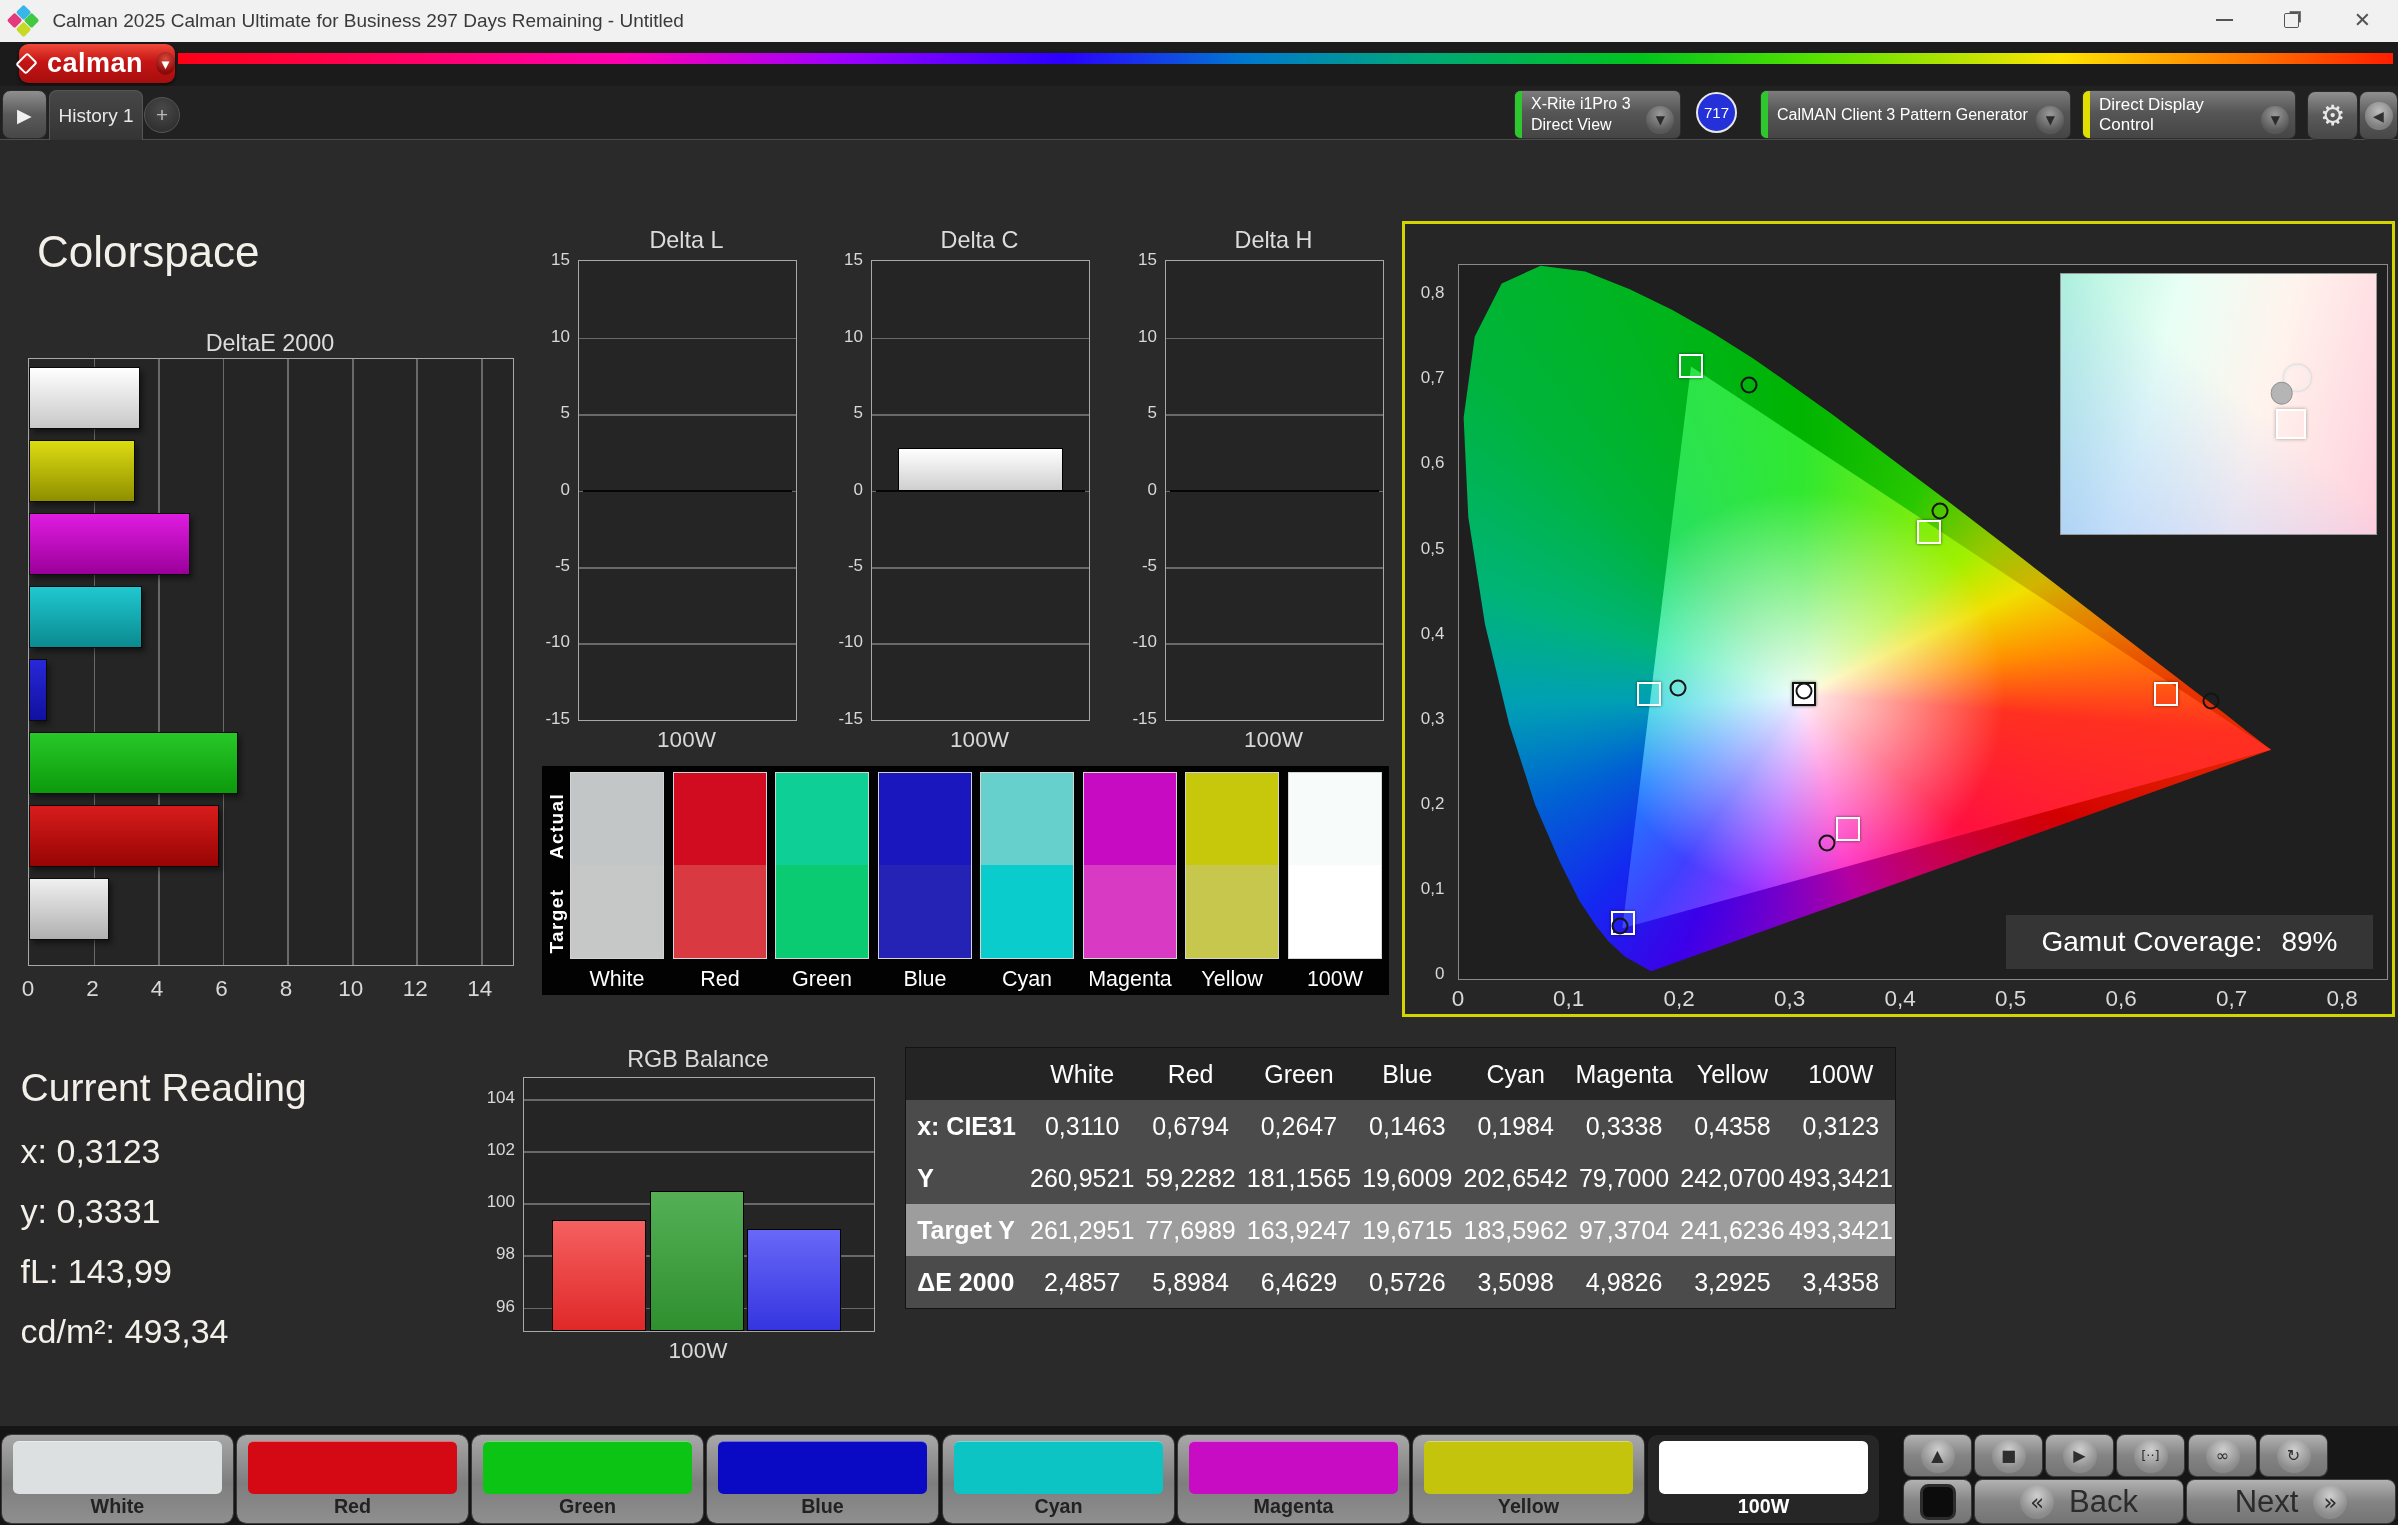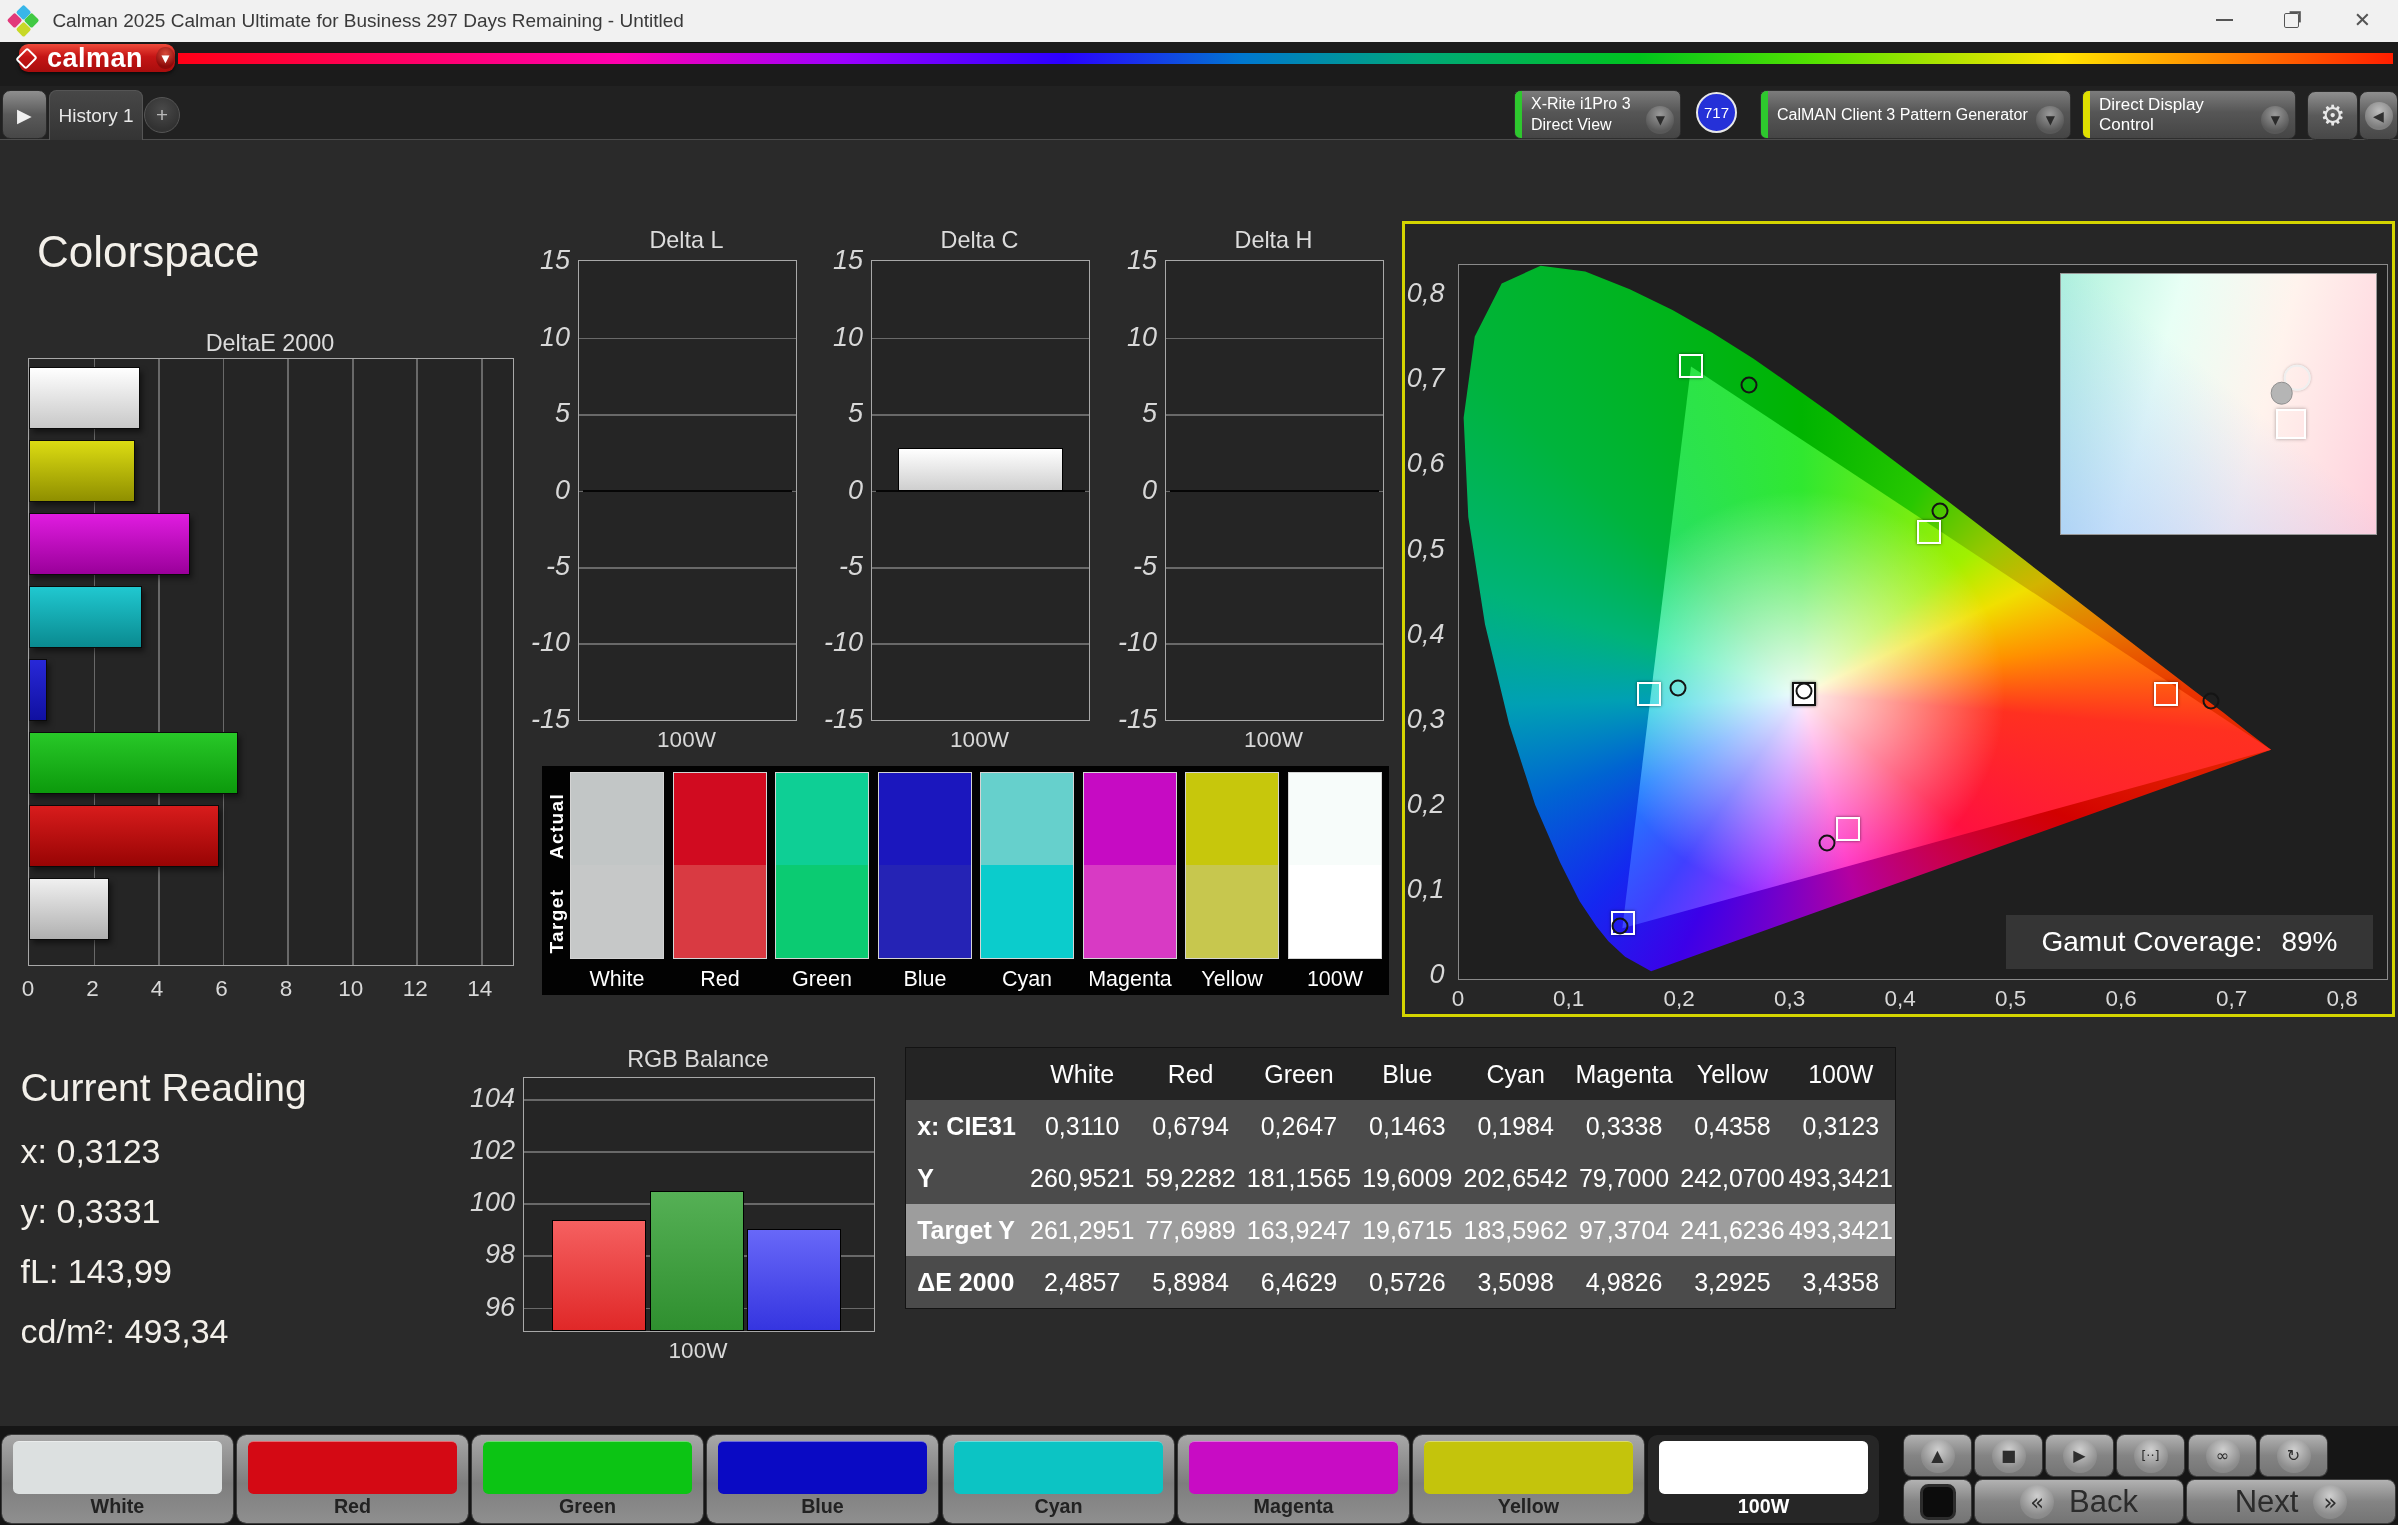--- a/index.html
+++ b/index.html
@@ -12,21 +12,21 @@
   #app-icon{position:relative;width:28px;height:28px;margin-left:9.4px;}
   #app-icon span{position:absolute;width:11.2px;height:11.2px;transform:rotate(45deg);border-radius:1.9px;}
   #title-text{margin-left:15px;font-size:19px;color:#3a3a3a;}
   .win-btn{position:absolute;top:0;width:41px;height:40px;display:flex;align-items:center;justify-content:center;color:#555;}
   #min-btn{left:2204px;} #max-btn{left:2271px;} #close-btn{left:2342px;font-size:20.6px;}
   #min-btn i{display:block;width:17px;height:1.9px;background:#555;}
   #max-btn i{display:block;width:13px;height:13px;border:1.9px solid #555;border-radius:1.9px;box-shadow:3.7px -3.7px 0 -1.9px #555;}
 
   
   #brand-strip{left:0;top:42px;width:2399px;height:44px;background:#1b1b1b;}
-  #calman-btn{left:19px;top:44px;width:156px;height:28px;border-radius:9.4px;background:linear-gradient(180deg,#ef4a3a,#c51515 45%,#a80d0d);box-shadow:0 1.9px 3.7px rgba(0,0,0,.6);display:flex;align-items:center;justify-content:center;gap:13px;color:#fff;}
+  #calman-btn{left:19px;top:44px;width:156px;height:39px;border-radius:9.4px;background:linear-gradient(180deg,#ef4a3a,#c51515 45%,#a80d0d);box-shadow:0 1.9px 3.7px rgba(0,0,0,.6);display:flex;align-items:center;justify-content:center;gap:13px;color:#fff;}
   #calman-diamond{width:13px;height:13px;border:2.8px solid #fff;transform:rotate(45deg);border-radius:2.8px;}
   #calman-text{font-size:27px;font-weight:700;letter-spacing:0.5px;}
   #calman-caret{width:22.5px;height:22.5px;border-radius:50%;background:radial-gradient(circle at 50% 30%,#d84a3a,#8d0a0a 70%);display:flex;align-items:center;justify-content:center;font-size:10.3px;color:#fff;}
   #rainbow{left:178px;top:53px;width:2215px;height:11.2px;background:linear-gradient(90deg,#ff0016 0%,#ff00b0 20%,#9d00ff 30%,#2a00ff 40%,#0077d0 48%,#00a77a 56%,#00c41d 66%,#56e200 74%,#ffe400 85%,#ff7c00 93%,#ff1e00 100%);}
 
   
   #tab-strip{left:0;top:86px;width:2399px;height:53px;background:#212121;border-bottom:0.9px solid #4d4d4d;}
   #tab-nav{left:1.9px;top:90px;width:43px;height:47px;border-radius:8.4px;background:linear-gradient(180deg,#8f8f8f,#5a5a5a 50%,#474747);border:0.9px solid #2a2a2a;display:flex;align-items:center;justify-content:center;color:#f0f0f0;font-size:19px;}
   #history-tab{left:49px;top:90px;width:92px;height:49px;background:linear-gradient(180deg,#474747,#343434);border:0.9px solid #555;border-bottom:none;border-radius:7.5px 7.5px 0 0;display:flex;align-items:center;justify-content:center;color:#e8e8e8;font-size:19px;}
   #add-tab{left:144px;top:97px;width:34px;height:34px;border-radius:50%;background:radial-gradient(circle at 50% 35%,#4a4a4a,#323232 70%);border:0.9px solid #555;display:flex;align-items:center;justify-content:center;color:#b8b8b8;font-size:20.6px;}
@@ -40,21 +40,21 @@
   #gear-btn{left:2307px;top:91px;width:49px;height:47px;border-radius:8.4px;background:linear-gradient(180deg,#8f8f8f,#5a5a5a 50%,#474747);border:0.9px solid #2a2a2a;display:flex;align-items:center;justify-content:center;color:#e8e8e8;font-size:28px;}
   #collapse-btn{left:2359px;top:91px;width:37px;height:47px;border-radius:8.4px;background:linear-gradient(180deg,#8f8f8f,#5a5a5a 50%,#474747);border:0.9px solid #2a2a2a;display:flex;align-items:center;justify-content:center;}
   #collapse-btn .circ2{width:28px;height:28px;border-radius:50%;background:radial-gradient(circle at 50% 32%,#bdbdbd,#7d7d7d 70%);display:flex;align-items:center;justify-content:center;color:#303030;font-size:14px;}
 
   
   .chart-title{position:absolute;color:#dcdcdc;font-size:23.4px;text-align:center;}
   .plot{position:absolute;border:1.9px solid #a8a8a8;background:#252525;box-sizing:content-box;}
   .gridv{position:absolute;top:0;bottom:0;width:1.9px;background:#696969;}
   .gridh{position:absolute;left:0;right:0;height:1.9px;background:#696969;}
   .tick{position:absolute;color:#d8d8d8;font-size:22.5px;transform:translateX(-50%);white-space:nowrap;}
-  .ytick{position:absolute;right:0;color:#d8d8d8;font-size:27px;transform:translateY(-50%);white-space:nowrap;font-style:italic;}
+  .ytick{position:absolute;right:0;color:#d8d8d8;font-size:17px;transform:translateY(-50%);white-space:nowrap;}
   .xlabel{position:absolute;color:#d8d8d8;font-size:22.5px;text-align:center;}
 
   #page-title{left:37px;top:227px;font-size:44px;color:#f3f0ea;}
 
   
   #deltae-plot{left:28px;top:358px;width:484px;height:606px;}
   .debar{position:absolute;left:0;border:1.9px solid #0a0a0a;box-shadow:2.8px 3.7px 5.6px rgba(0,0,0,.5);box-sizing:border-box;}
   #deltae-xticks{position:absolute;left:28px;top:976px;width:484px;height:28px;}
 
   

